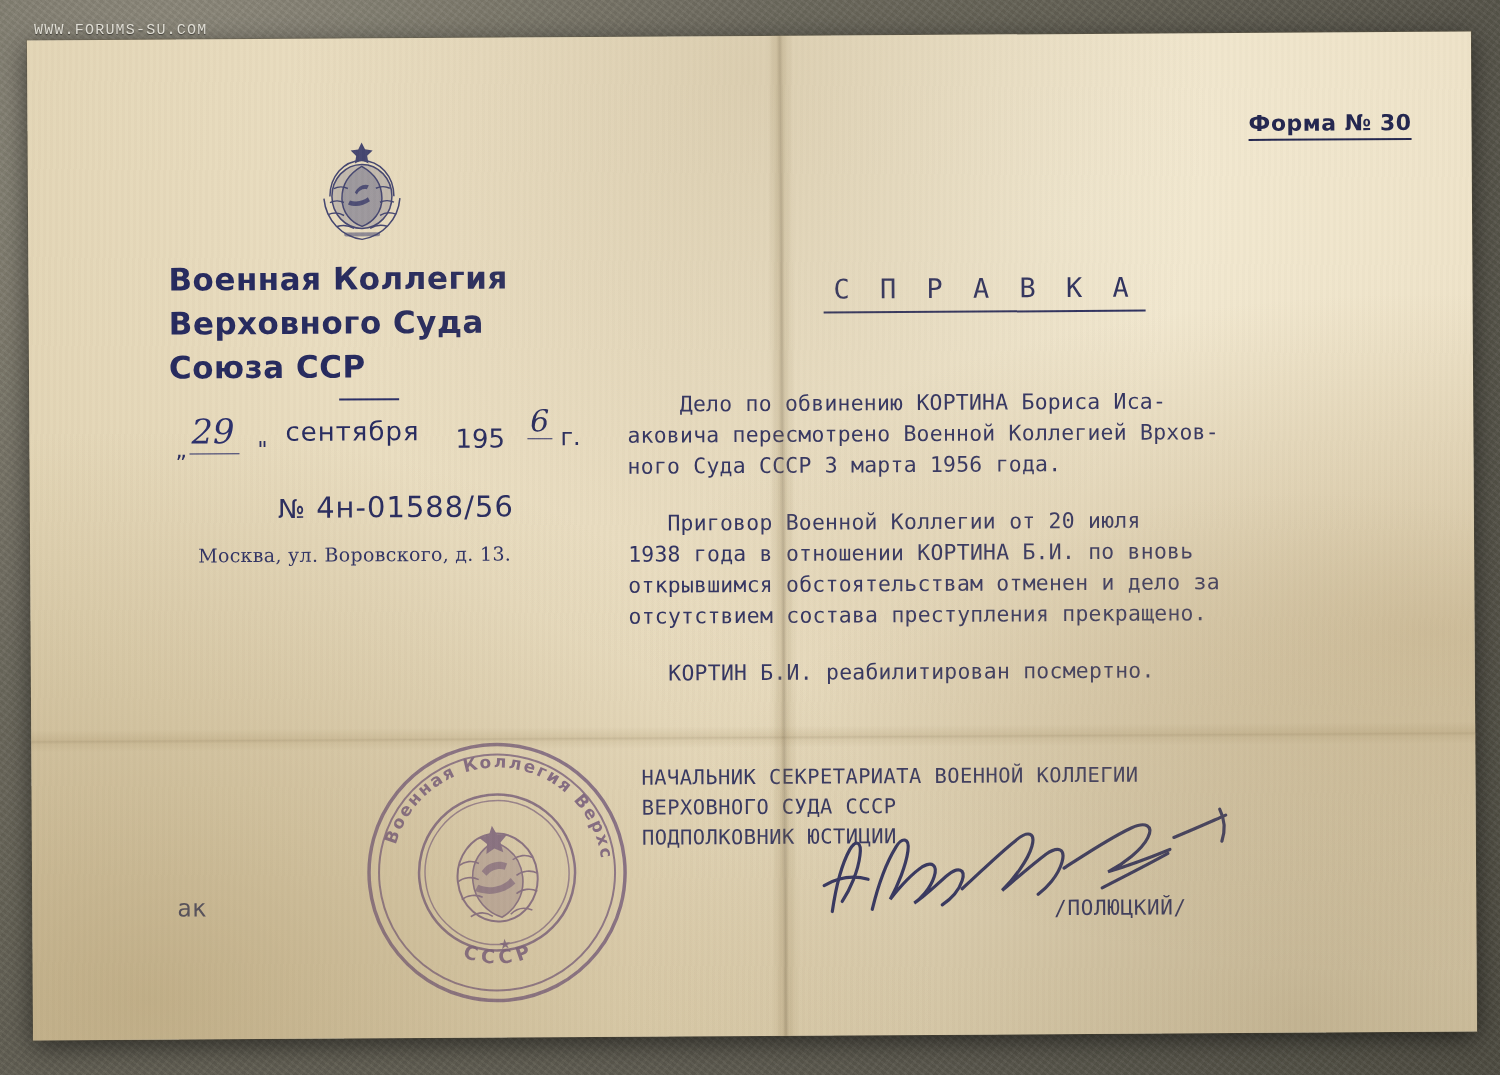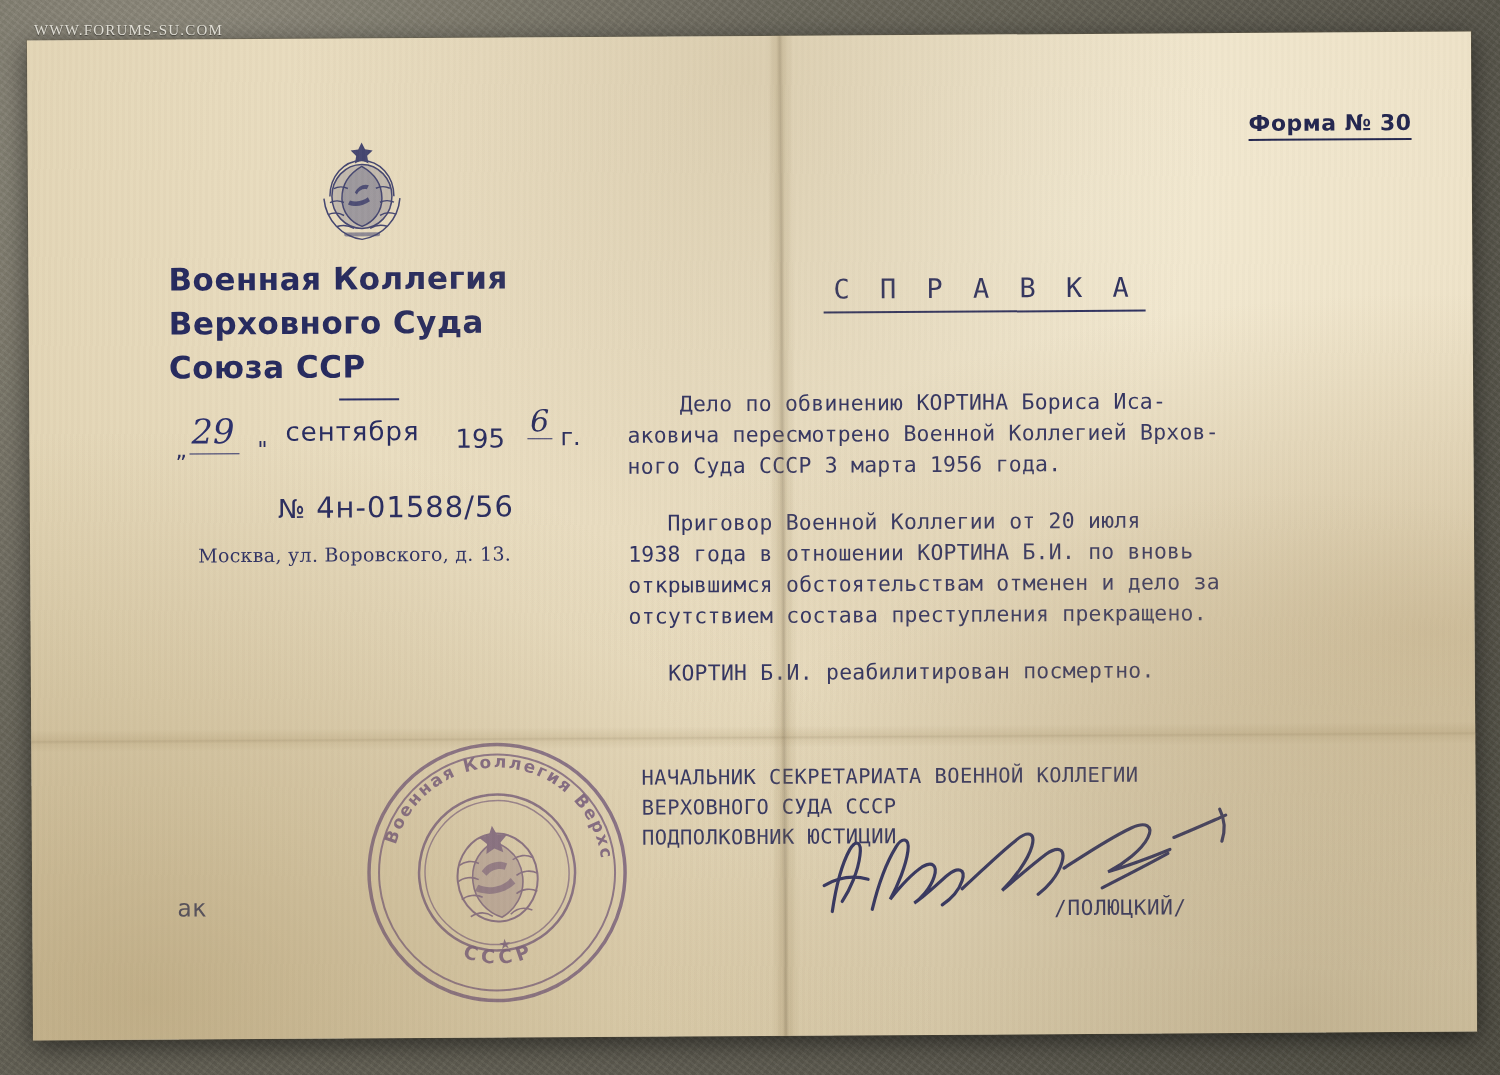--- a/index.html
+++ b/index.html
@@ -29,21 +29,21 @@
     background:
       repeating-linear-gradient(37deg, rgba(255,255,255,0.035) 0 2px, rgba(0,0,0,0.03) 2px 5px),
       repeating-linear-gradient(-51deg, rgba(255,255,255,0.02) 0 3px, rgba(0,0,0,0.025) 3px 7px);
     opacity: .9;
   }
   .watermark {
     position: absolute;
     left: 34px;
     top: 22px;
     color: #e8e6dd;
-    font-family: Liberation Serif, serif;
+    font-family: Liberation Mono, monospace;
     font-size: 15px;
     letter-spacing: 1.2px;
     text-shadow: 0 1px 1px rgba(0,0,0,.55);
     opacity: .92;
     z-index: 40;
   }
 
   
   .paper {
     position: absolute;

